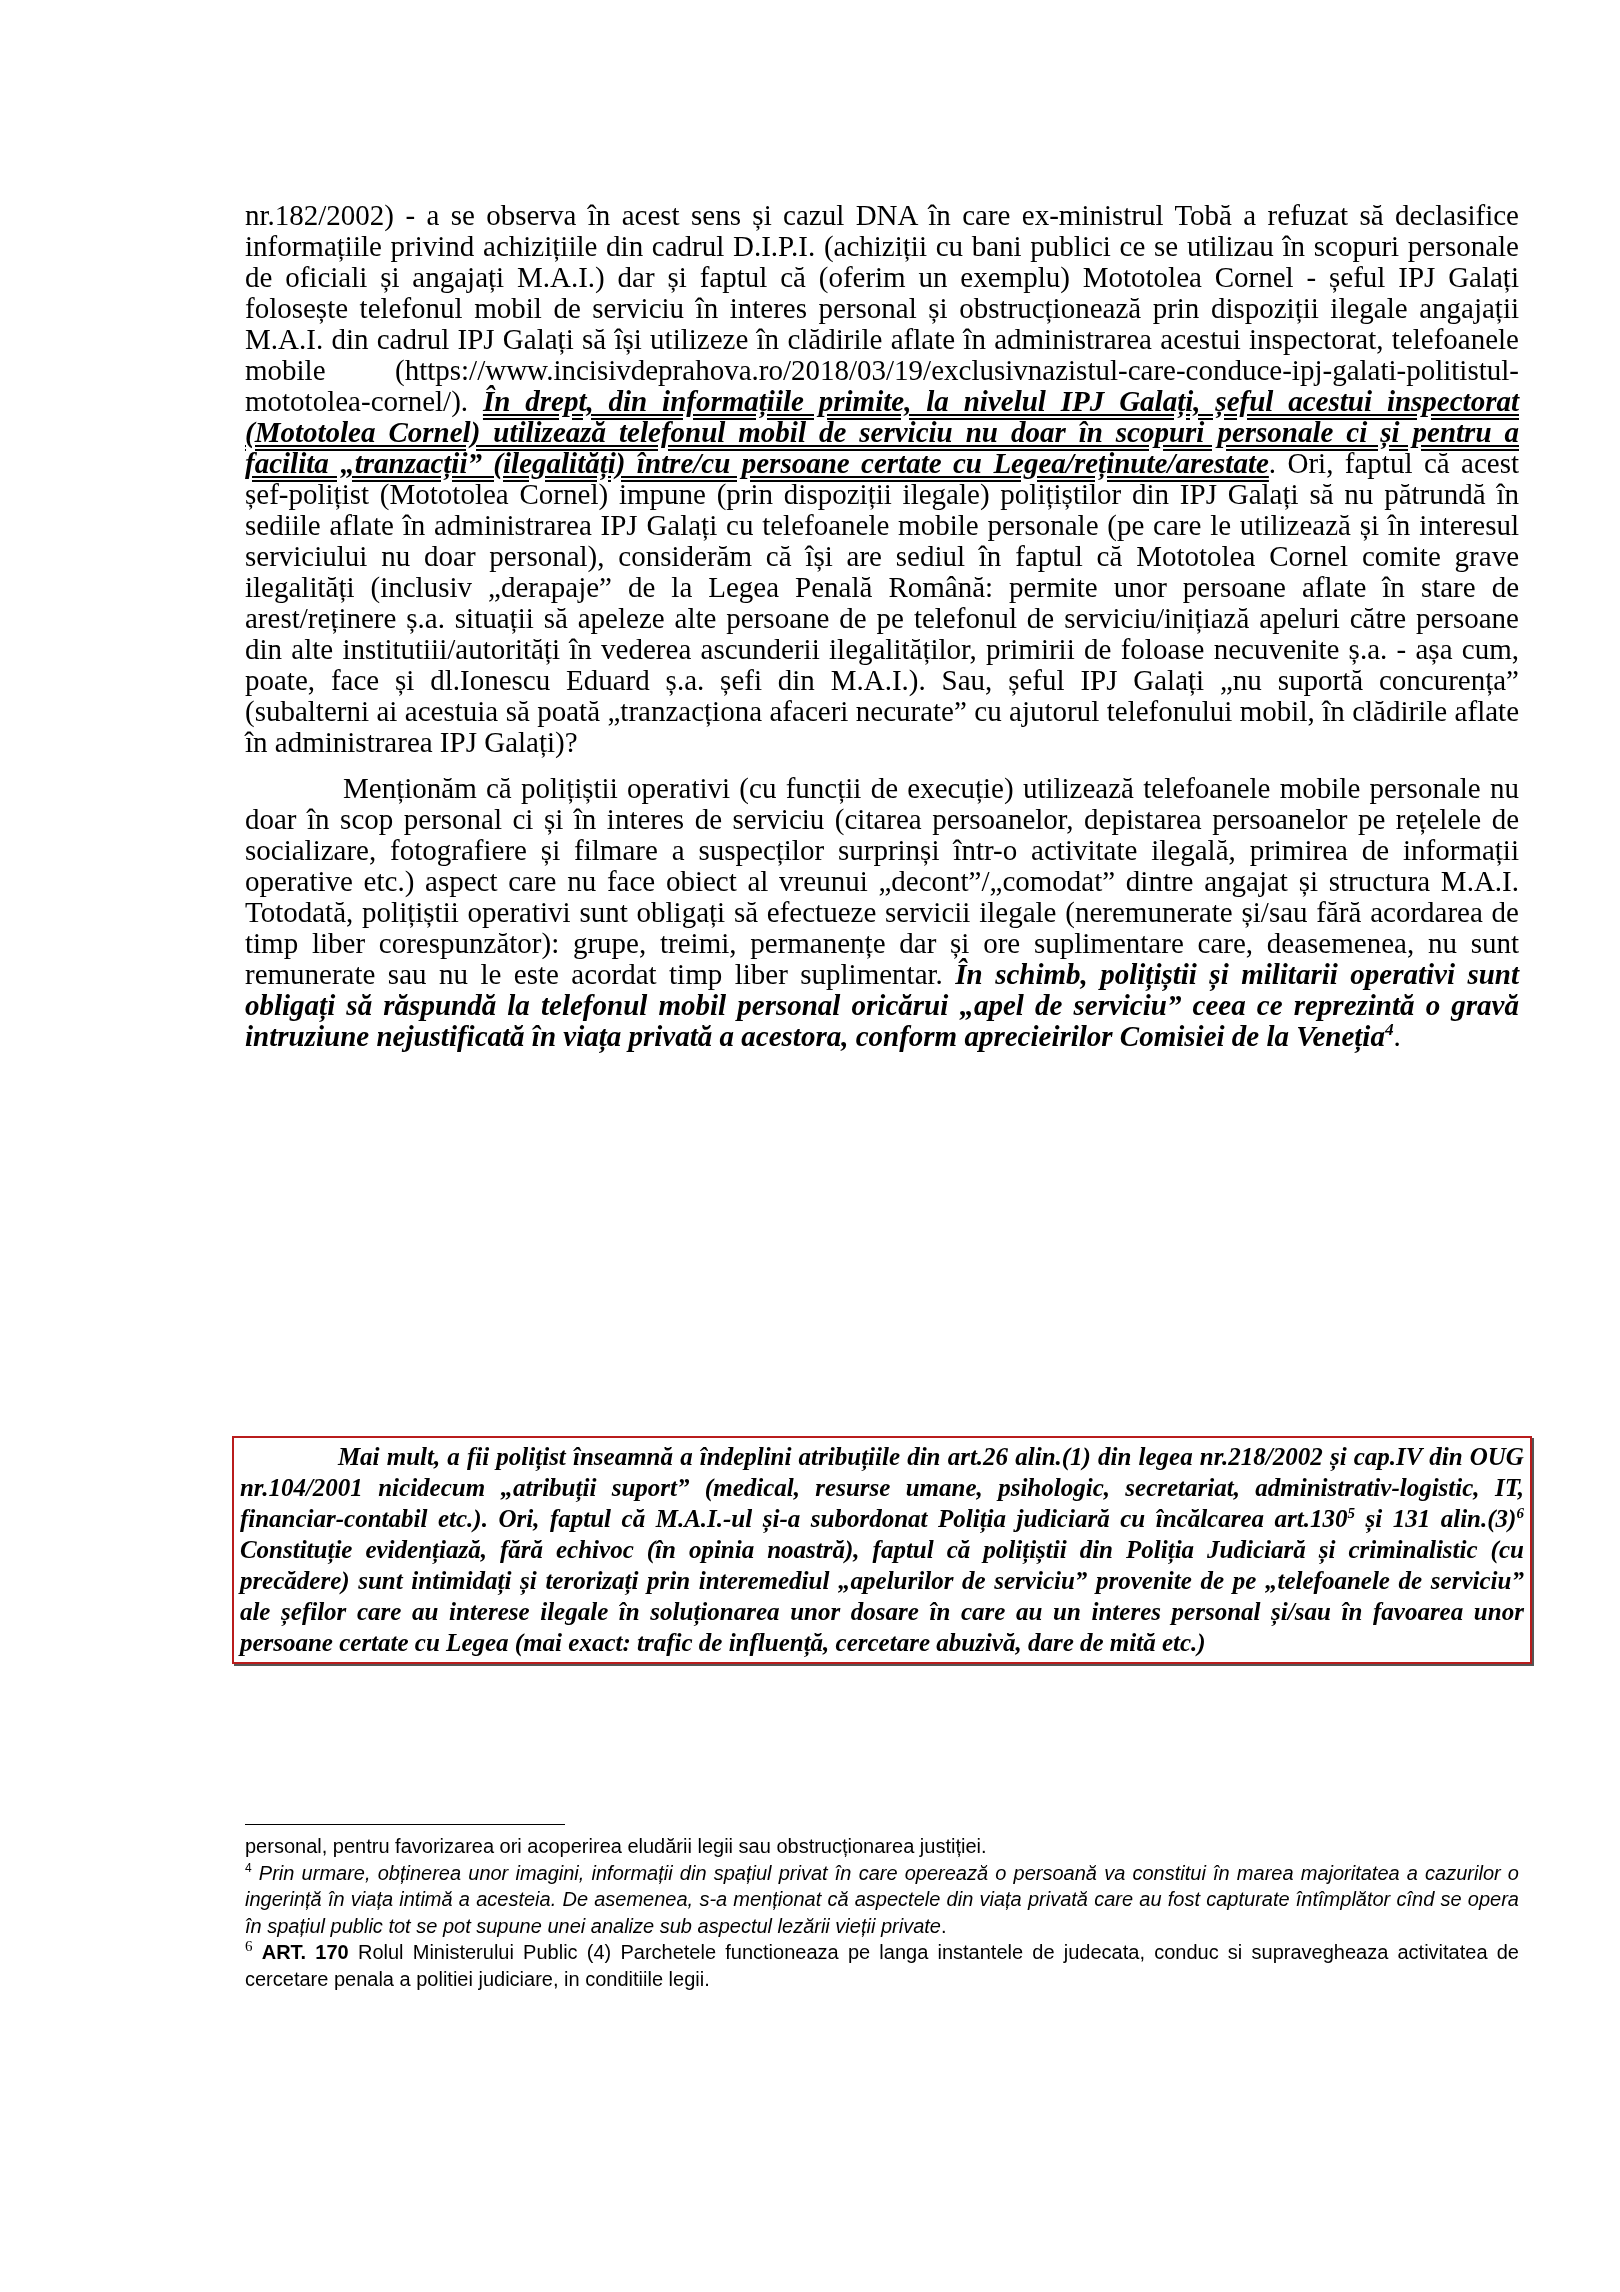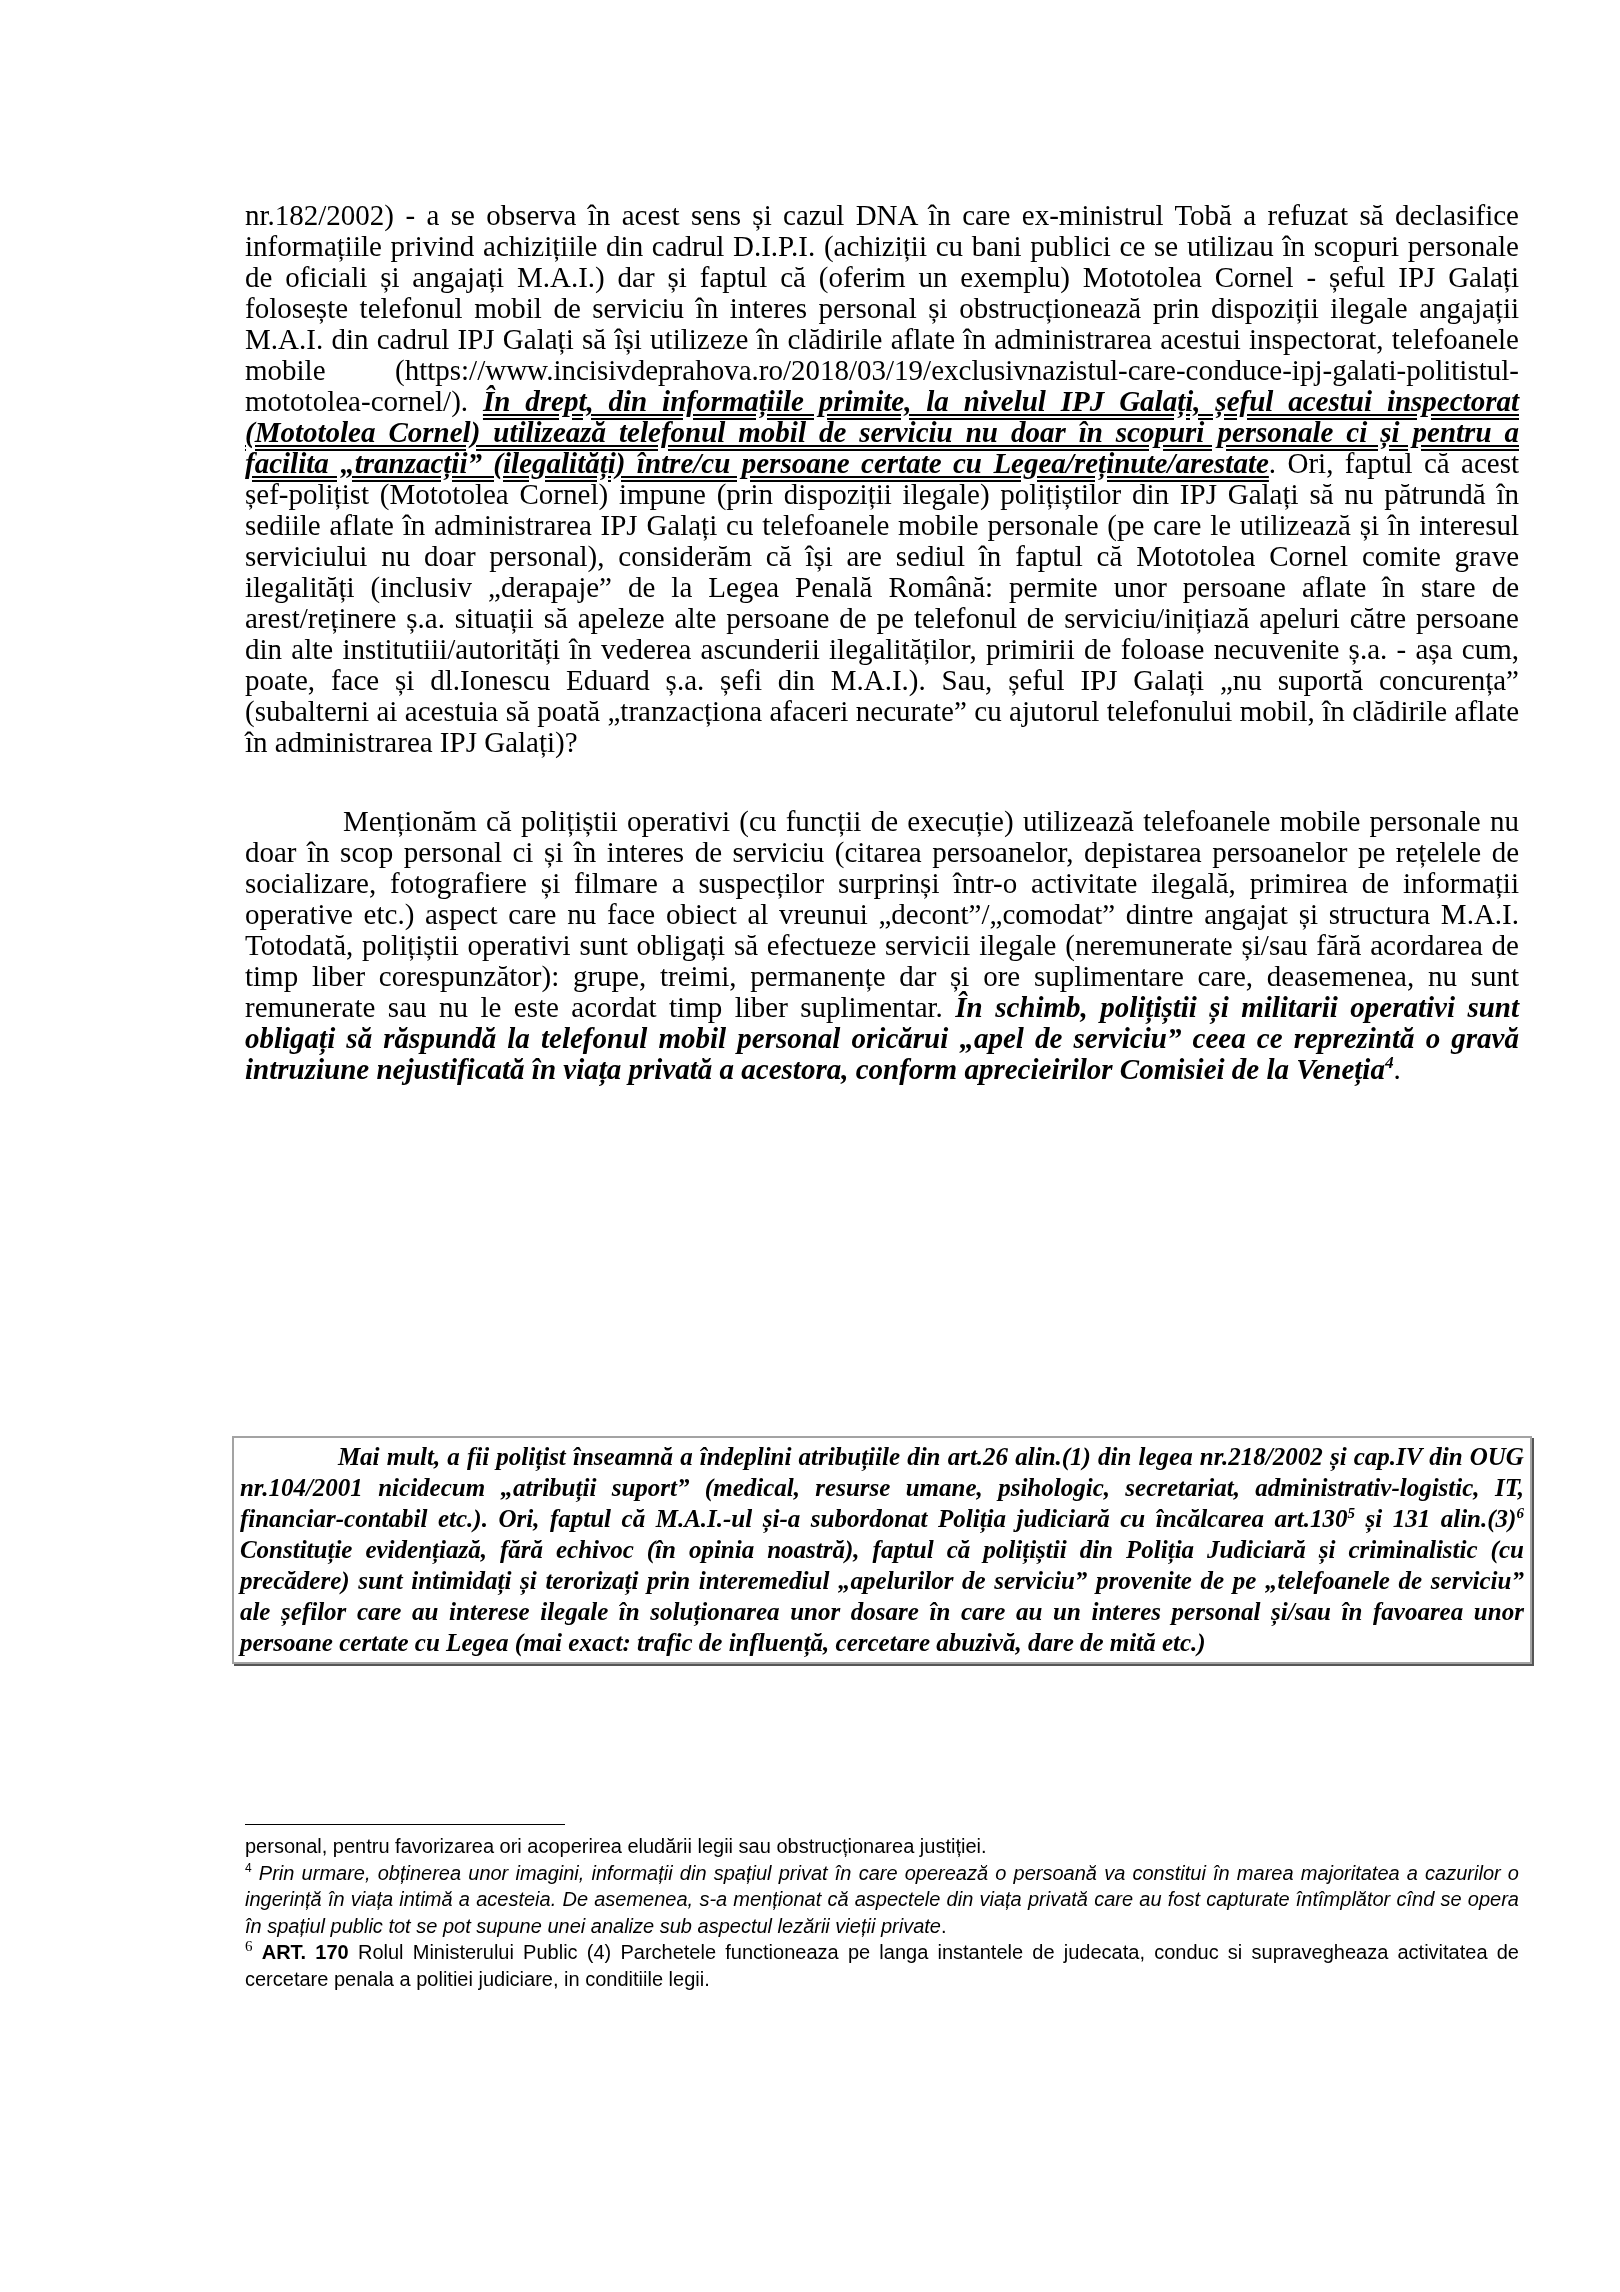--- a/index.html
+++ b/index.html
@@ -21,21 +21,21 @@
       width: 1274px;
     }
     .body-text {
       font-family: "Liberation Serif", serif;
       font-size: 29px;
       line-height: 31px;
       text-align: justify;
       margin: 0;
     }
     .para2 {
-      margin-top: 48px;
+      margin-top: 15px;
       text-indent: 98px;
     }
     .bu {
       font-weight: bold;
       font-style: italic;
       text-decoration: underline;
       text-decoration-style: double;
       text-underline-offset: 2.9px;
     }
     .bi {
@@ -45,21 +45,21 @@
     sup {
       font-size: 0.6em;
       line-height: 0;
       vertical-align: super;
     }
     .box {
       position: absolute;
       left: 232px;
       top: 1436px;
       width: 1284px;
-      border: 2px solid #a3a3a3;
+      border: 2px solid #b91c1c;
       box-shadow: 2px 2px 0 #555;
       padding: 2.9px 5.9px 3.9px 5.9px;
       background: #fff;
     }
     .box p {
       font-family: "Liberation Serif", serif;
       font-size: 25px;
       line-height: 31px;
       text-align: justify;
       font-weight: bold;

